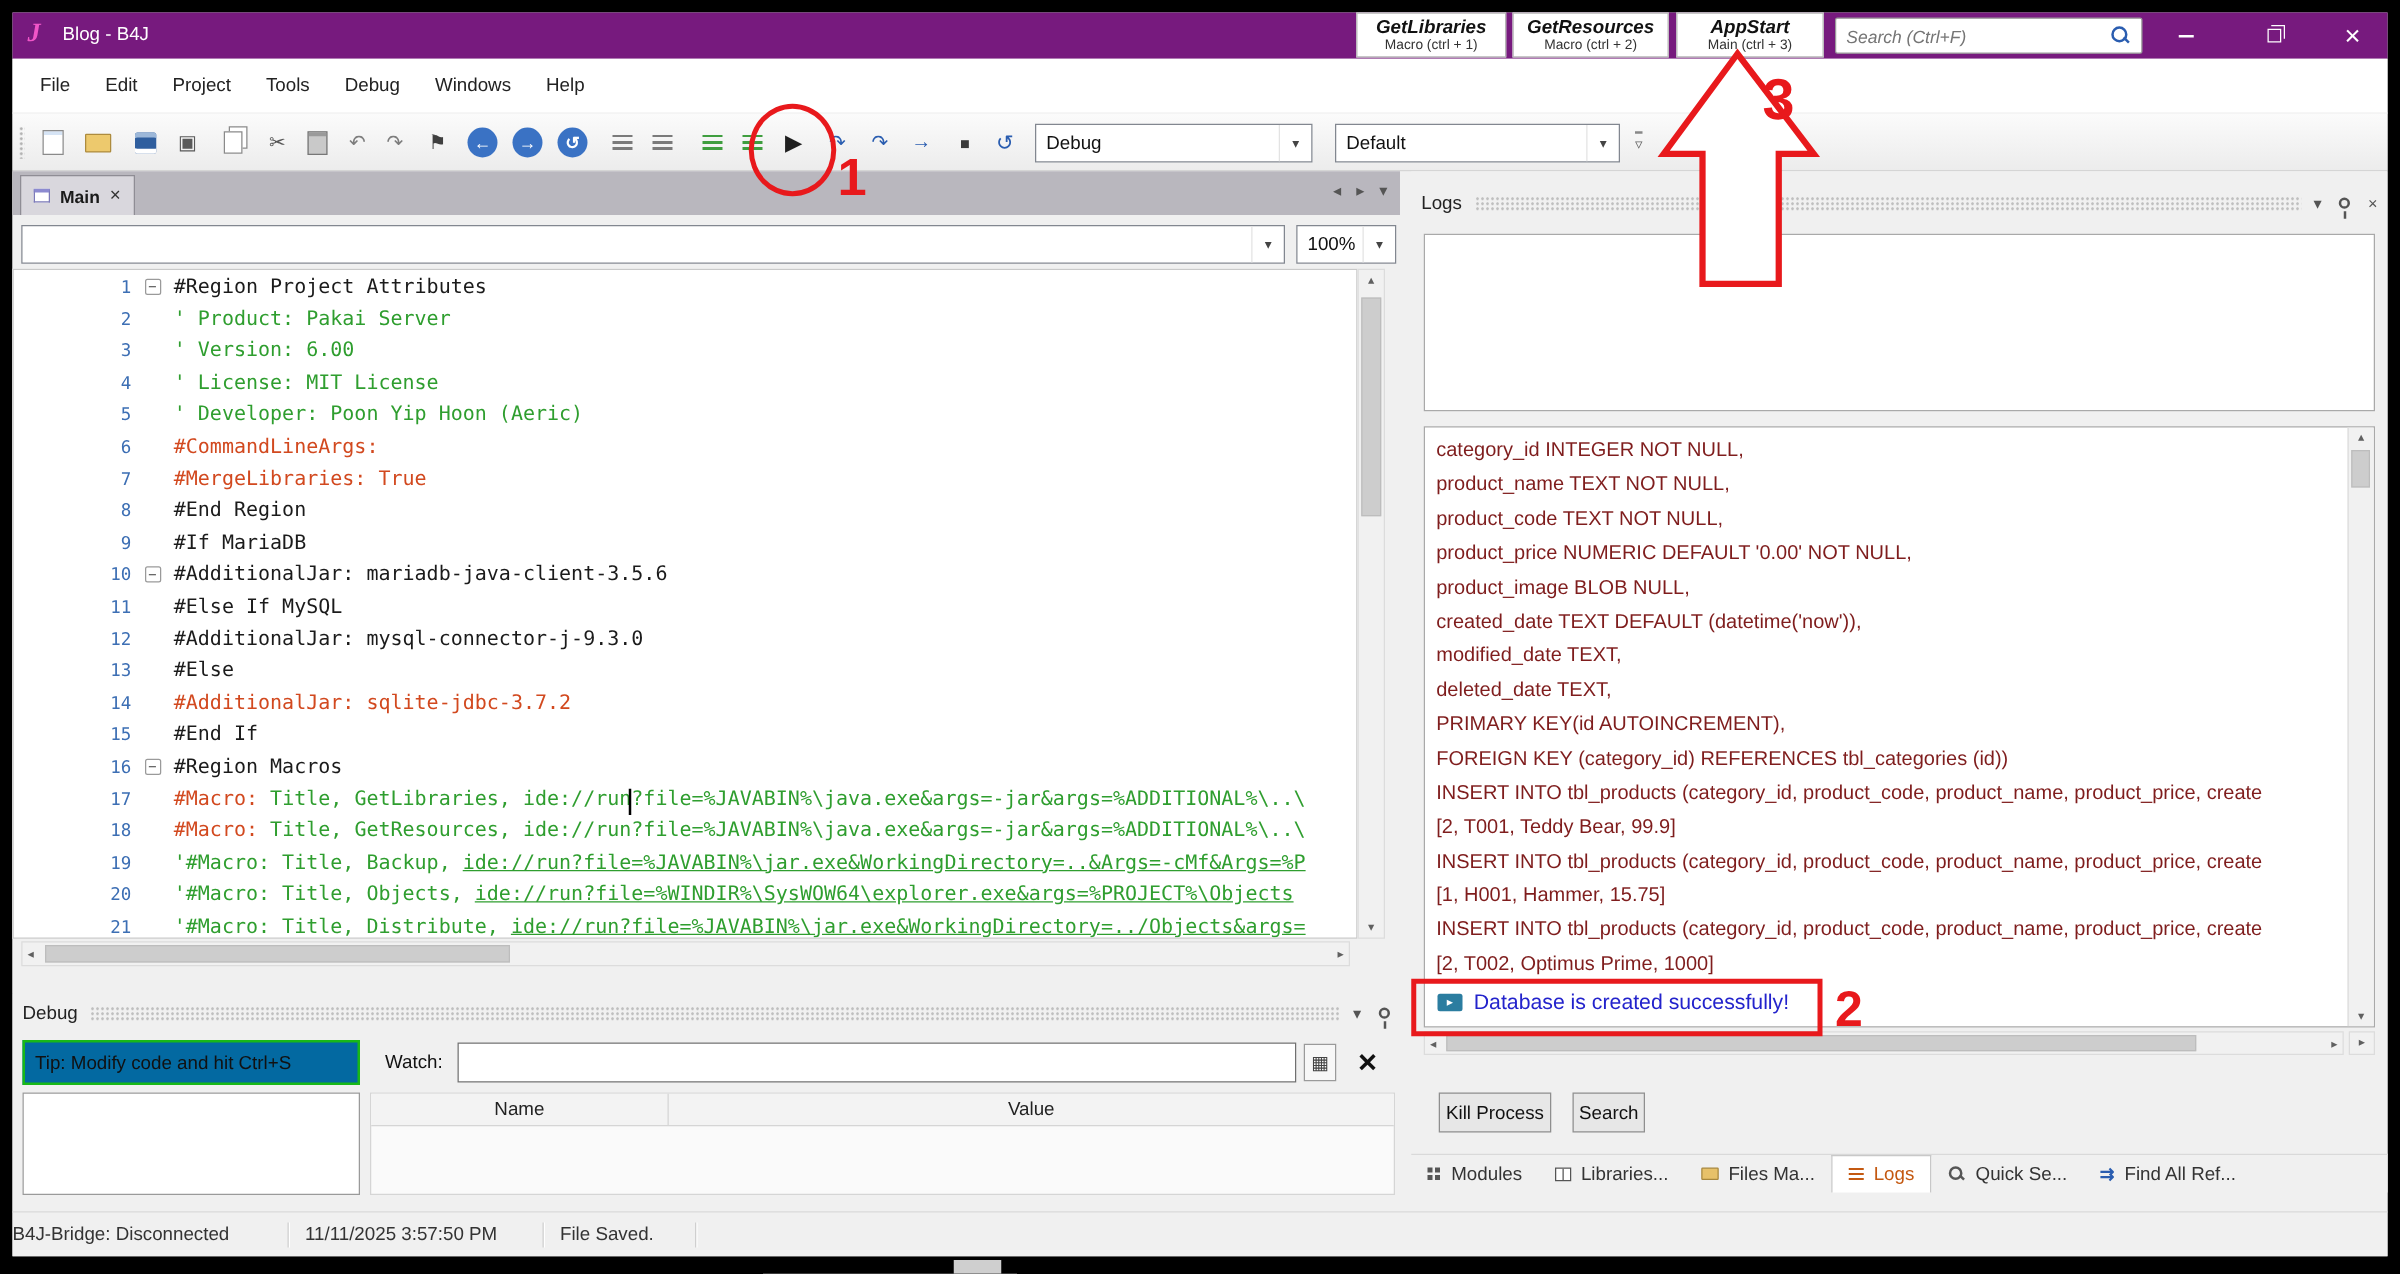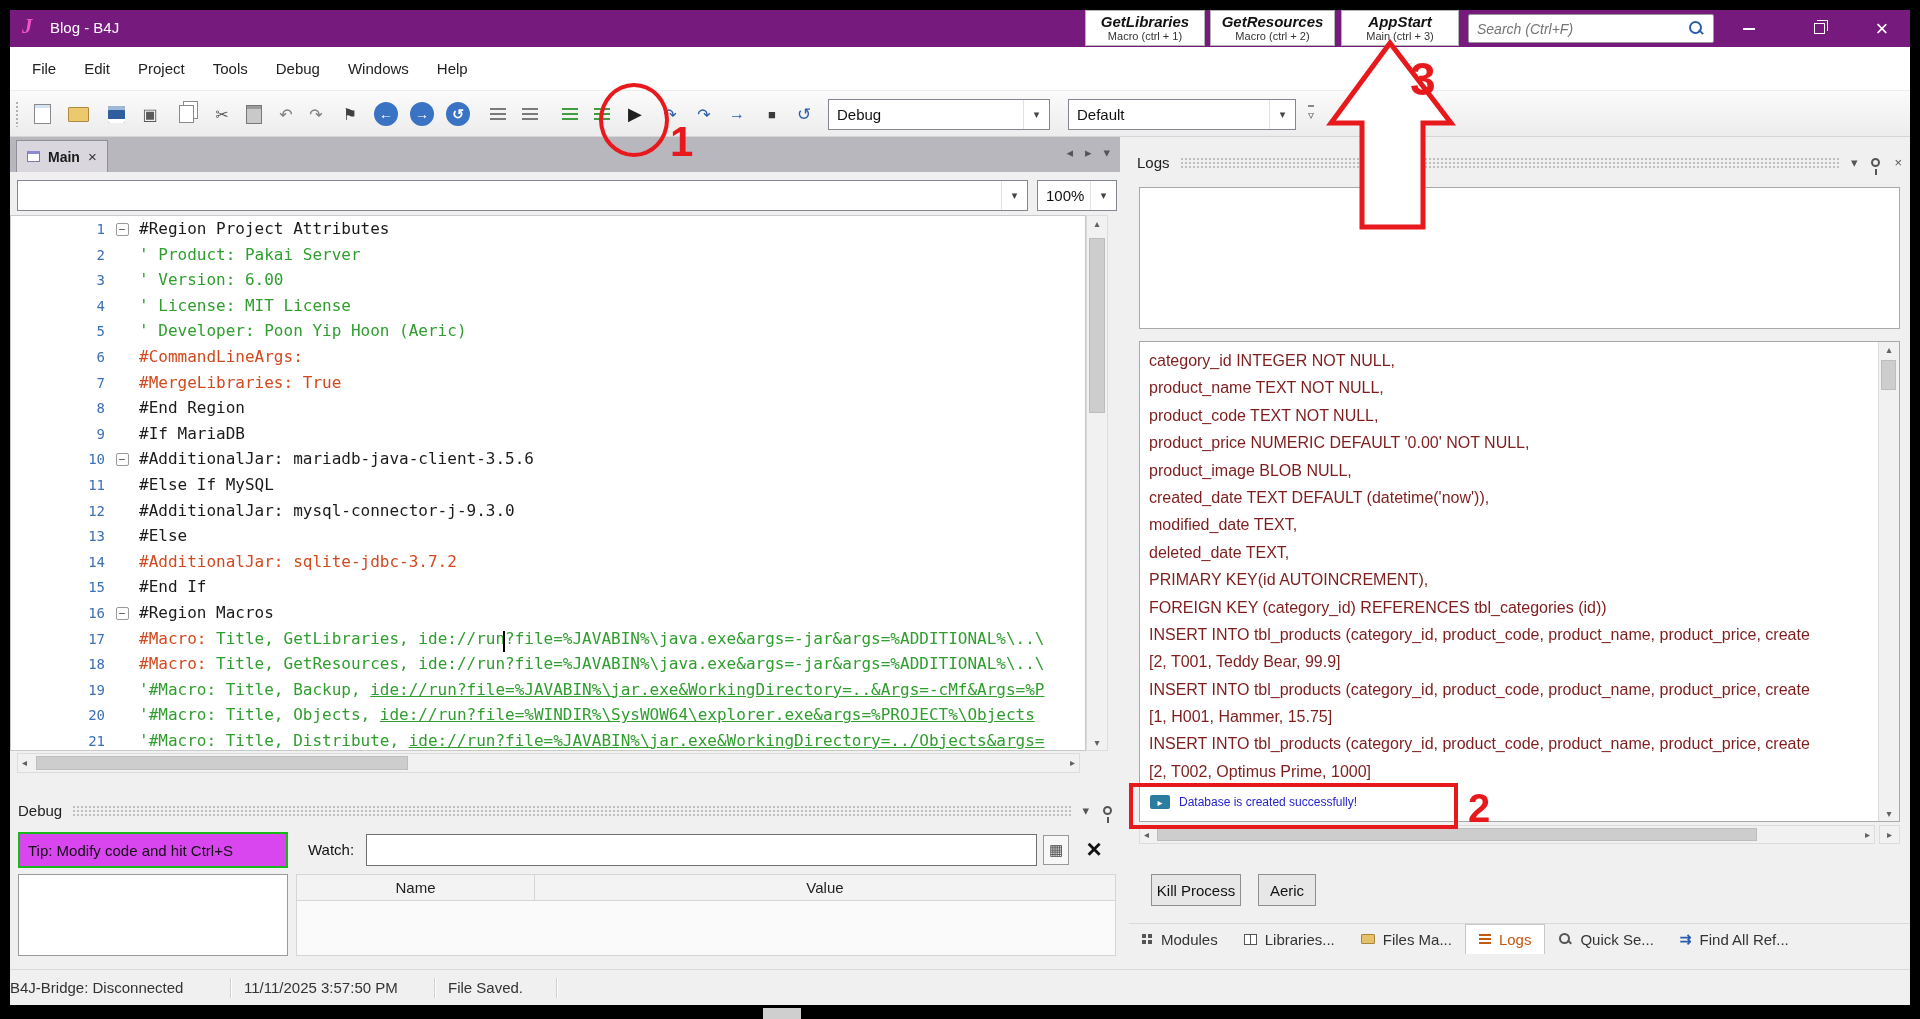--- a/index.html
+++ b/index.html
@@ -76,21 +76,21 @@
   
   .panel-header{display:flex;align-items:center;padding:0 8px;font-size:15px;color:#222;height:31px}
   .dots{flex:1;height:12px;margin:0 10px;background-image:radial-gradient(#bfbfbf 1px,transparent 1.2px);background-size:4px 4px}
   .ph-icons{display:flex;align-items:center;gap:14px;color:#555;font-size:13px}
   .ph-icons span{cursor:pointer}
   .pin{width:9px;height:9px;border:2px solid #555;border-radius:50%;position:relative;display:inline-block}
   .pin::after{content:"";position:absolute;left:2px;top:9px;width:2px;height:6px;background:#555}
 
   
   .debug-panel{position:absolute;left:0;top:785px;width:1110px;height:174px;background:#f0f0f0}
-  .tip-box{position:absolute;left:8px;top:37px;width:270px;height:36px;background:#d946ef;border:2px solid #18b818;display:flex;align-items:center;padding-left:8px;font-size:15px;color:#111}
+  .tip-box{position:absolute;left:8px;top:37px;width:270px;height:36px;background:#0369a1;border:2px solid #18b818;display:flex;align-items:center;padding-left:8px;font-size:15px;color:#111}
   .debug-list{position:absolute;left:8px;top:79px;width:270px;height:82px;background:#fff;border:1px solid #9a9a9a}
   .watch-label{position:absolute;left:298px;top:46px;font-size:15px;color:#111}
   .watch-input{position:absolute;left:356px;top:39px;width:671px;height:32px;background:#fff;border:1px solid #707070;font-size:15px;padding:0 6px;outline:none}
   .grid-btn{position:absolute;left:1033px;top:40px;width:26px;height:30px;display:flex;align-items:center;justify-content:center;background:#f7f7f7;border:1px solid #9a9a9a;font-size:15px;color:#444;cursor:pointer}
   .xwatch-btn{position:absolute;left:1064px;top:38px;width:40px;height:33px;display:flex;align-items:center;justify-content:center;font-size:26px;font-weight:bold;color:#111;cursor:pointer}
   .watch-table{position:absolute;left:286px;top:79px;width:820px;height:82px;background:#fafafa;border:1px solid #d5d5d5}
   .wt-header{display:flex;height:26px;background:#f3f3f3;border-bottom:1px solid #d5d5d5;font-size:15px;color:#222}
   .wt-h1{width:238px;border-right:1px solid #d5d5d5;display:flex;align-items:center;justify-content:center}
   .wt-h2{flex:1;display:flex;align-items:center;justify-content:center}
 
@@ -100,21 +100,21 @@
   .logs-topbox{position:absolute;left:10px;top:50px;width:761px;height:142px;background:#fff;border:1px solid #a9a9a9}
   .logs-main{position:absolute;left:10px;top:204px;width:761px;height:481px;background:#fff;border:1px solid #a9a9a9;overflow:hidden}
   .log-lines{position:absolute;left:0;top:5px;right:22px;padding-left:9px}
   .log-line{height:27.4px;line-height:27.4px;font-size:16px;color:#7f1d1d;white-space:nowrap;overflow:hidden}
   .lvscroll{position:absolute;right:0;top:0;width:21px;height:100%;background:#f1f1f1;border-left:1px solid #dcdcdc;font-size:10px;color:#606060}
   .lvscroll .up{position:absolute;top:2px;left:0;right:0;text-align:center}
   .lvscroll .down{position:absolute;bottom:2px;left:0;right:0;text-align:center}
   .lvscroll .thumb{position:absolute;left:2px;top:18px;width:15px;height:30px;background:#cdcdcd;border:1px solid #bdbdbd}
   .success-row{position:absolute;left:1px;right:22px;bottom:2px;height:34px;background:#fff;display:flex;align-items:center;gap:9px;padding-left:9px}
   .db-icon{width:20px;height:14px;background:#2b7da0;border-radius:2px;color:#fff;font-size:10px;display:flex;align-items:center;justify-content:center}
-  .success-text{font-size:12px;color:#2323cc}
+  .success-text{font-size:17px;color:#2323cc}
   .logs-hscroll{position:absolute;left:10px;top:688px;width:736px;height:19px;background:#f1f1f1;border:1px solid #dcdcdc;font-size:10px;color:#606060}
   .logs-hscroll .left{position:absolute;left:4px;top:3px}
   .logs-hscroll .right{position:absolute;right:4px;top:3px}
   .logs-hscroll .thumb{position:absolute;left:17px;top:2px;width:600px;height:13px;background:#cdcdcd;border:1px solid #bdbdbd}
   .logs-hcorner{position:absolute;left:750px;top:688px;width:21px;height:19px;background:#f1f1f1;border:1px solid #dcdcdc;font-size:10px;color:#606060;text-align:center;line-height:17px}
   .pbtn{position:absolute;top:737px;height:32px;background:#e7e7e7;border:1px solid #8f8f8f;font-size:15px;color:#111;display:flex;align-items:center;justify-content:center;cursor:pointer;font-family:"Liberation Sans",sans-serif}
   .kill-btn{left:22px;width:90px}
   .clear-btn{left:129px;width:58px}
   .bottom-tabs{position:absolute;left:0;top:786px;width:781px;height:31px;background:#f0f0f0;border-top:1px solid #d9d9d9;display:flex;align-items:stretch}
   .btab{display:flex;align-items:center;gap:8px;padding:0 13px;font-size:15px;color:#333;cursor:pointer;white-space:nowrap}
@@ -360,21 +360,21 @@
         <span class="success-text">Database is created successfully!</span>
       </div>
     </div>
     <div class="logs-hscroll">
       <span class="left">◂</span>
       <span class="thumb"></span>
       <span class="right">▸</span>
     </div>
     <div class="logs-hcorner"><span>▸</span></div>
     <div class="pbtn kill-btn">Kill Process</div>
-    <div class="pbtn clear-btn">Aeric</div>
+    <div class="pbtn clear-btn">Search</div>
     <div class="bottom-tabs" id="bottom-tabs">
         <div class="btab">
           <span class="bt-icon i-modules"></span>
           <span>Modules</span>
         </div>
         <div class="btab">
           <span class="bt-icon i-libraries"></span>
           <span>Libraries...</span>
         </div>
         <div class="btab">

